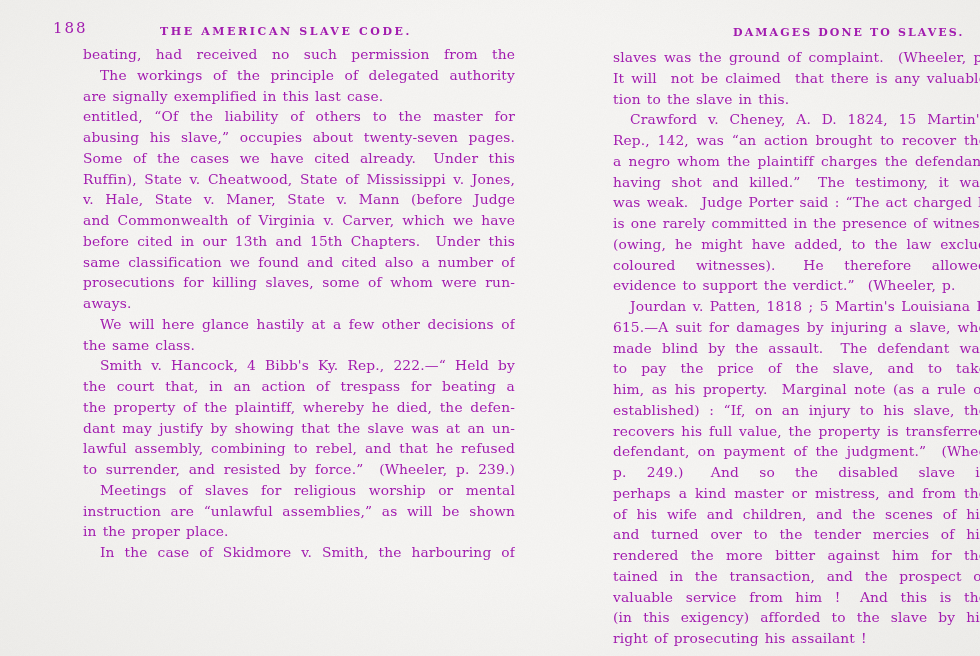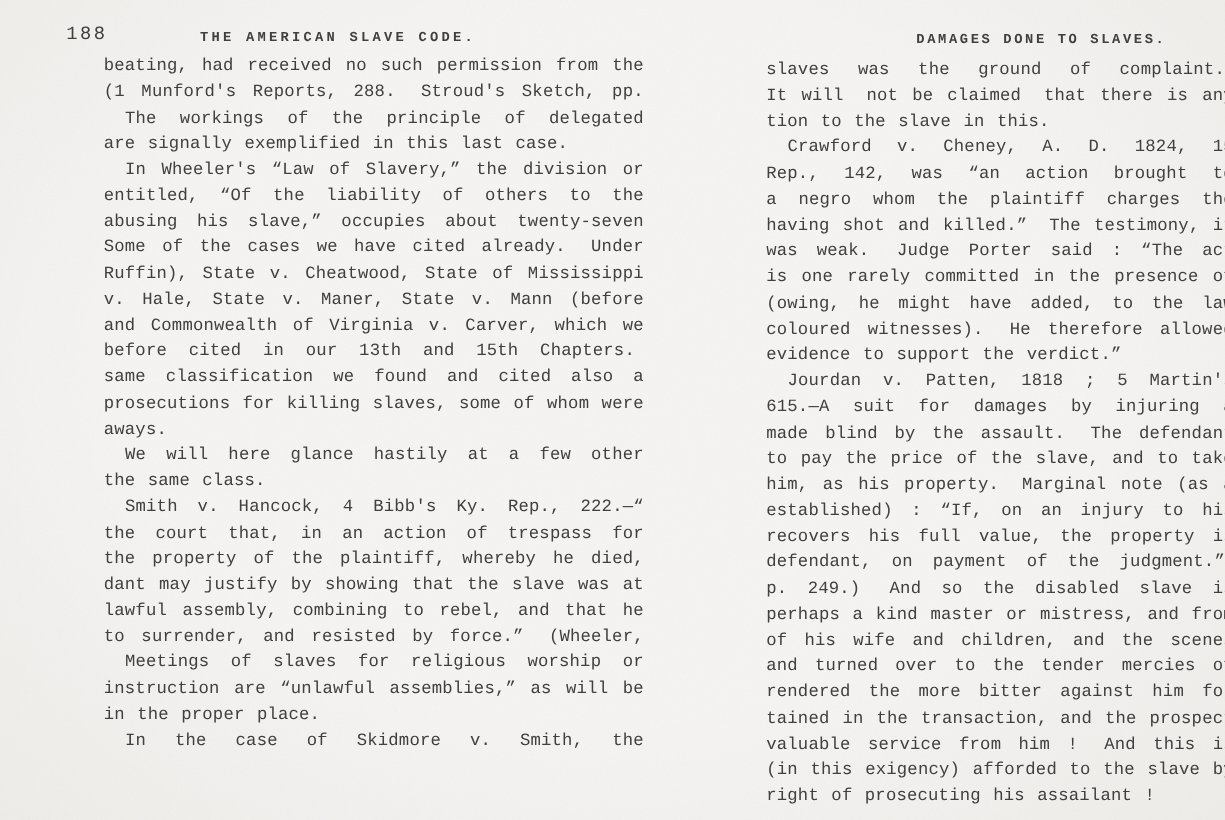--- a/index.html
+++ b/index.html
@@ -7,22 +7,21 @@
     width: 980px; height: 656px;
     overflow: hidden;
   }
   body {
     position: relative;
     background: radial-gradient(ellipse at 50% 45%, #f5f4f2 55%, #edecE9 100%);
     font-family: "DejaVu Serif", "Liberation Serif", serif;
   }
   .scan {
     position: absolute; inset: 0;
-    color: #404040;
-    font-family: Liberation Mono, monospace;
+    color: #a21caf;
   }
   .noise-svg { position: absolute; inset: 0; pointer-events: none; opacity: .55; }
   .pageno {
     position: absolute; left: 53px; top: 19px;
     font-size: 15px; letter-spacing: 2px;
     filter: blur(.25px);
   }
   .lhead {
     position: absolute; left: 160px; top: 25px;
     font-size: 11px; font-weight: bold; letter-spacing: 2.6px;
@@ -65,24 +64,22 @@
         </feComponentTransfer>
     </filter>
     <rect width="980" height="656" filter="url(#grain)"></rect>
   </svg>
 
   <div>
     <div class="pageno">188</div>
     <div class="lhead">THE AMERICAN SLAVE CODE.</div>
     <div class="body lbody">
         <div class="tl j">beating, had received no such permission from the plaintiff.</div>
-        <div class="tl j">(1 Munford's Reports, 288.  Stroud's Sketch, pp. 59, 60.</div>
         <div class="tl ind j">The workings of the principle of delegated authority</div>
         <div class="tl">are signally exemplified in this last case.</div>
-        <div class="tl ind j">In Wheeler's “Law of Slavery,” the division or chapter</div>
         <div class="tl j">entitled, “Of the liability of others to the master for</div>
         <div class="tl j">abusing his slave,” occupies about twenty-seven pages.</div>
         <div class="tl j">Some of the cases we have cited already.  Under this head</div>
         <div class="tl j">Ruffin), State v. Cheatwood, State of Mississippi v. Jones,</div>
         <div class="tl j">v. Hale, State v. Maner, State v. Mann (before Judge</div>
         <div class="tl j">and Commonwealth of Virginia v. Carver, which we have</div>
         <div class="tl j">before cited in our 13th and 15th Chapters.  Under this</div>
         <div class="tl j">same classification we found and cited also a number of civil</div>
         <div class="tl j">prosecutions for killing slaves, some of whom were run-</div>
         <div class="tl">aways.</div>

